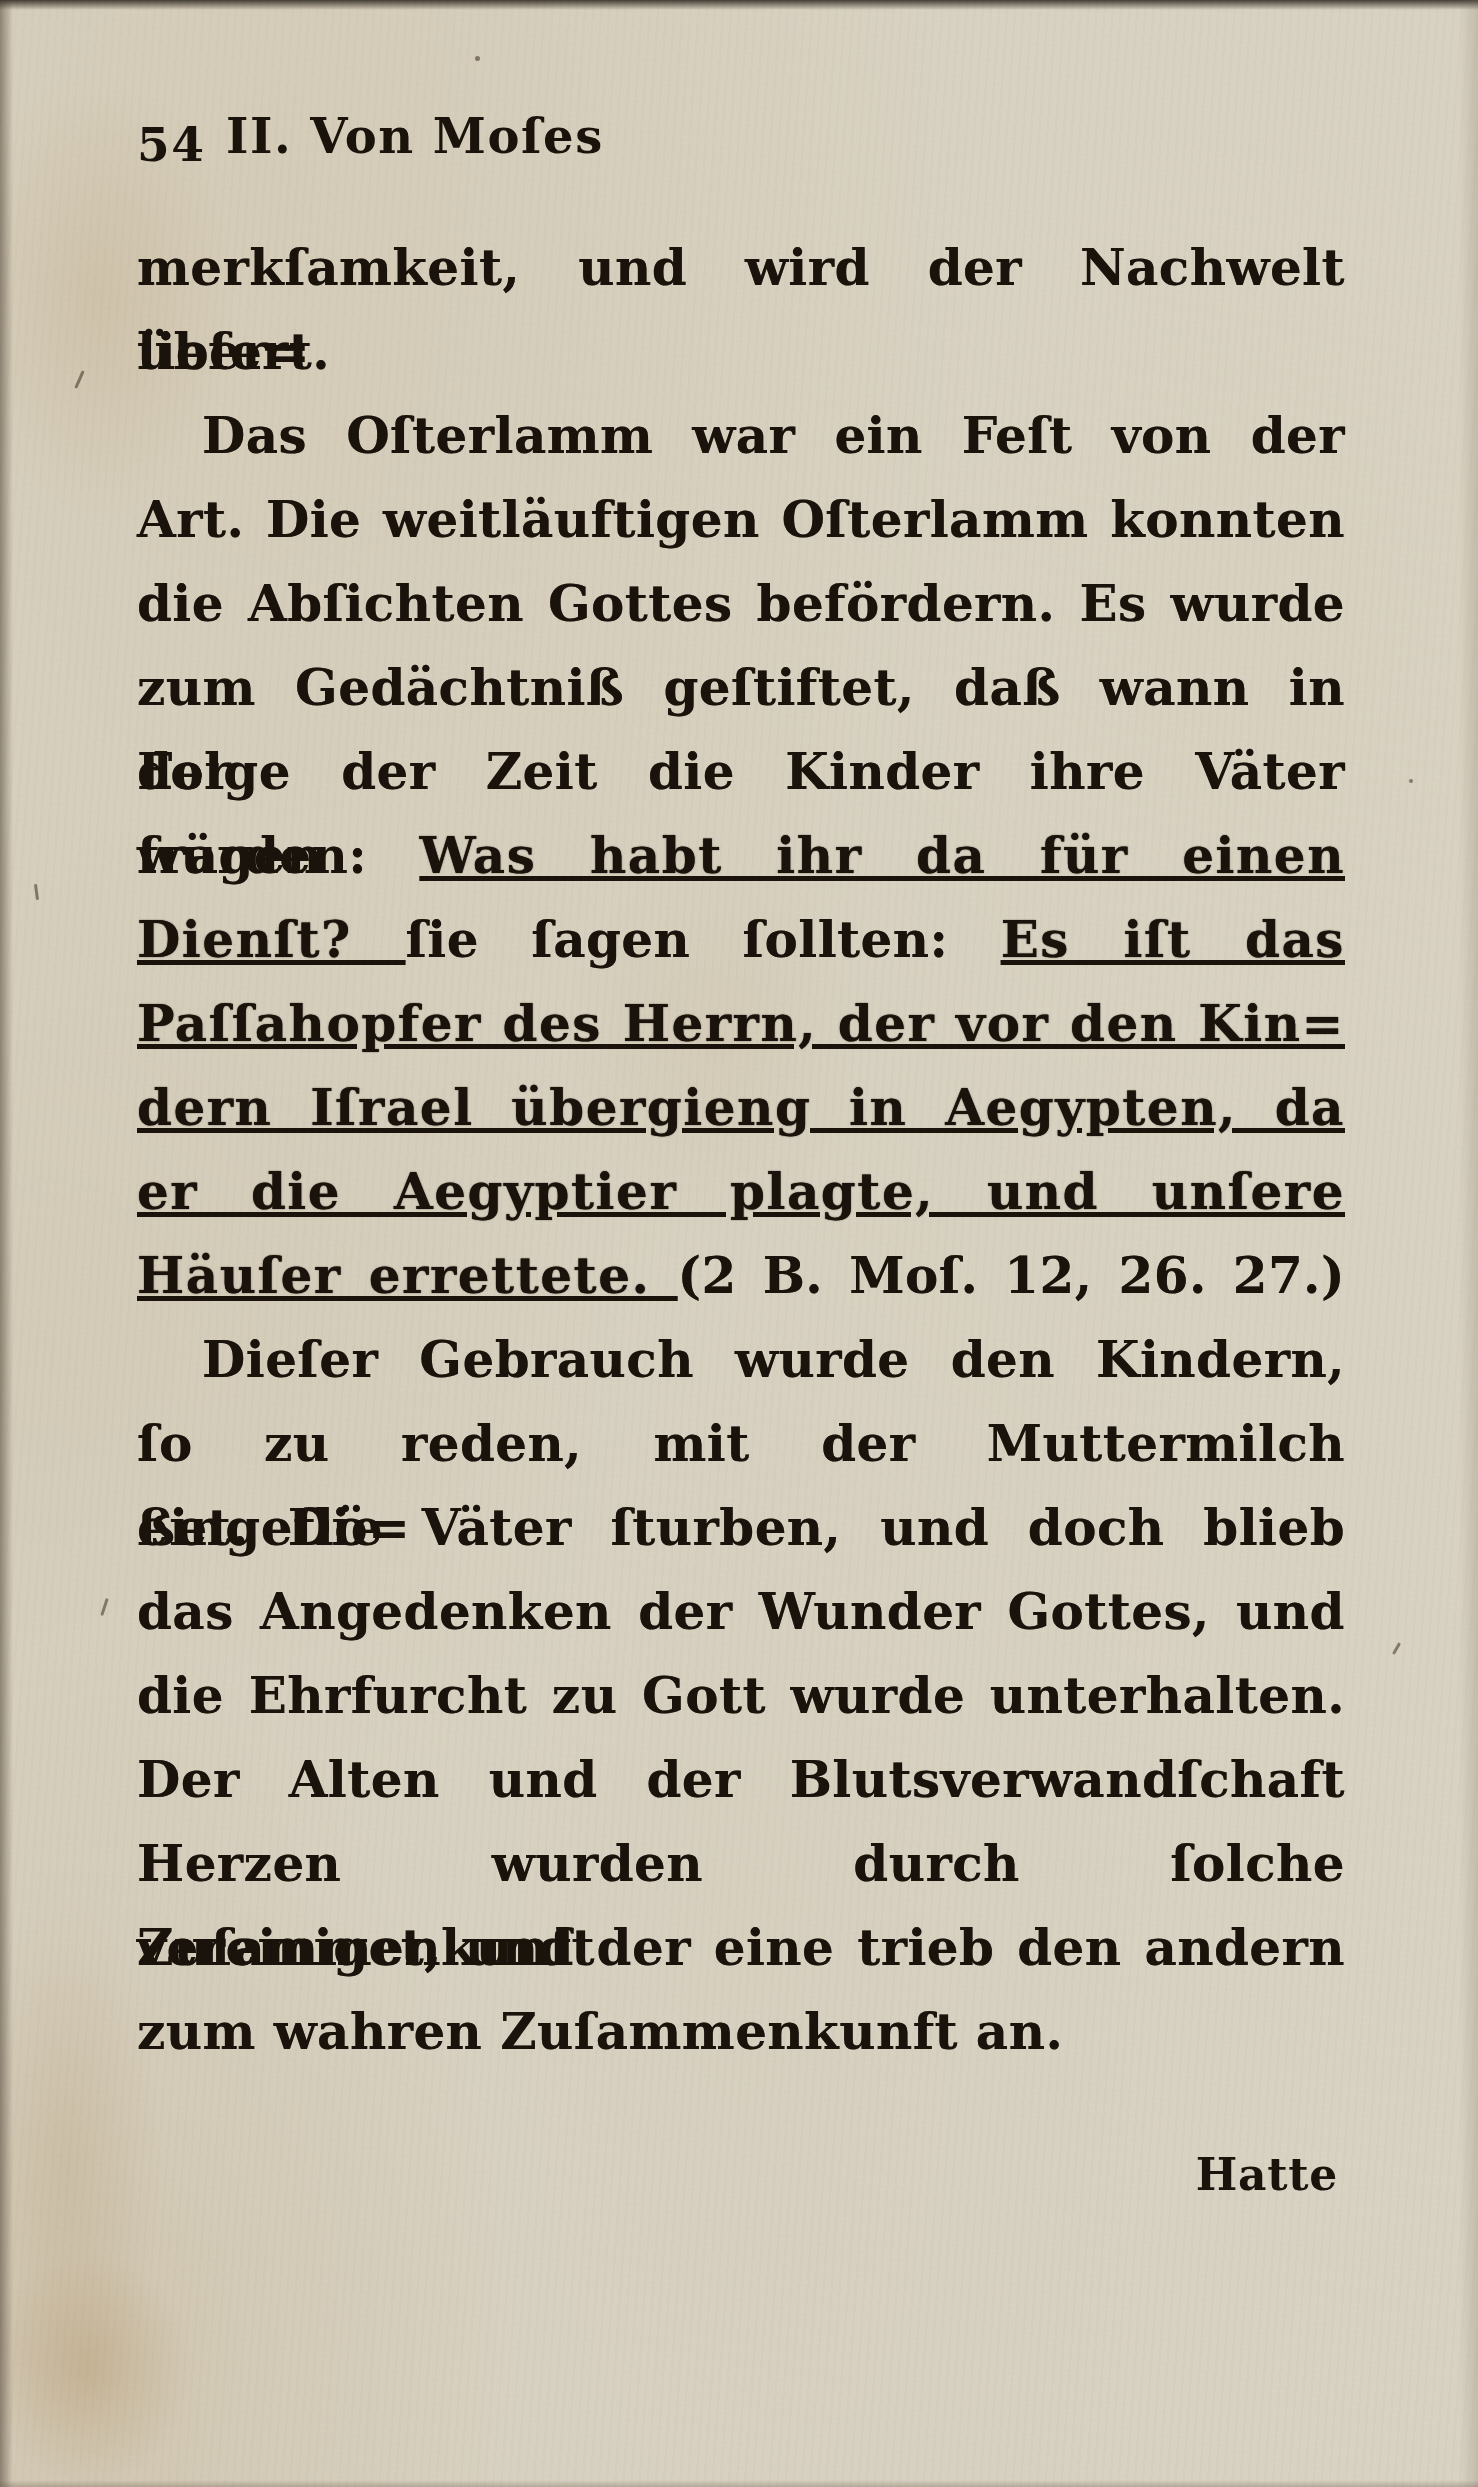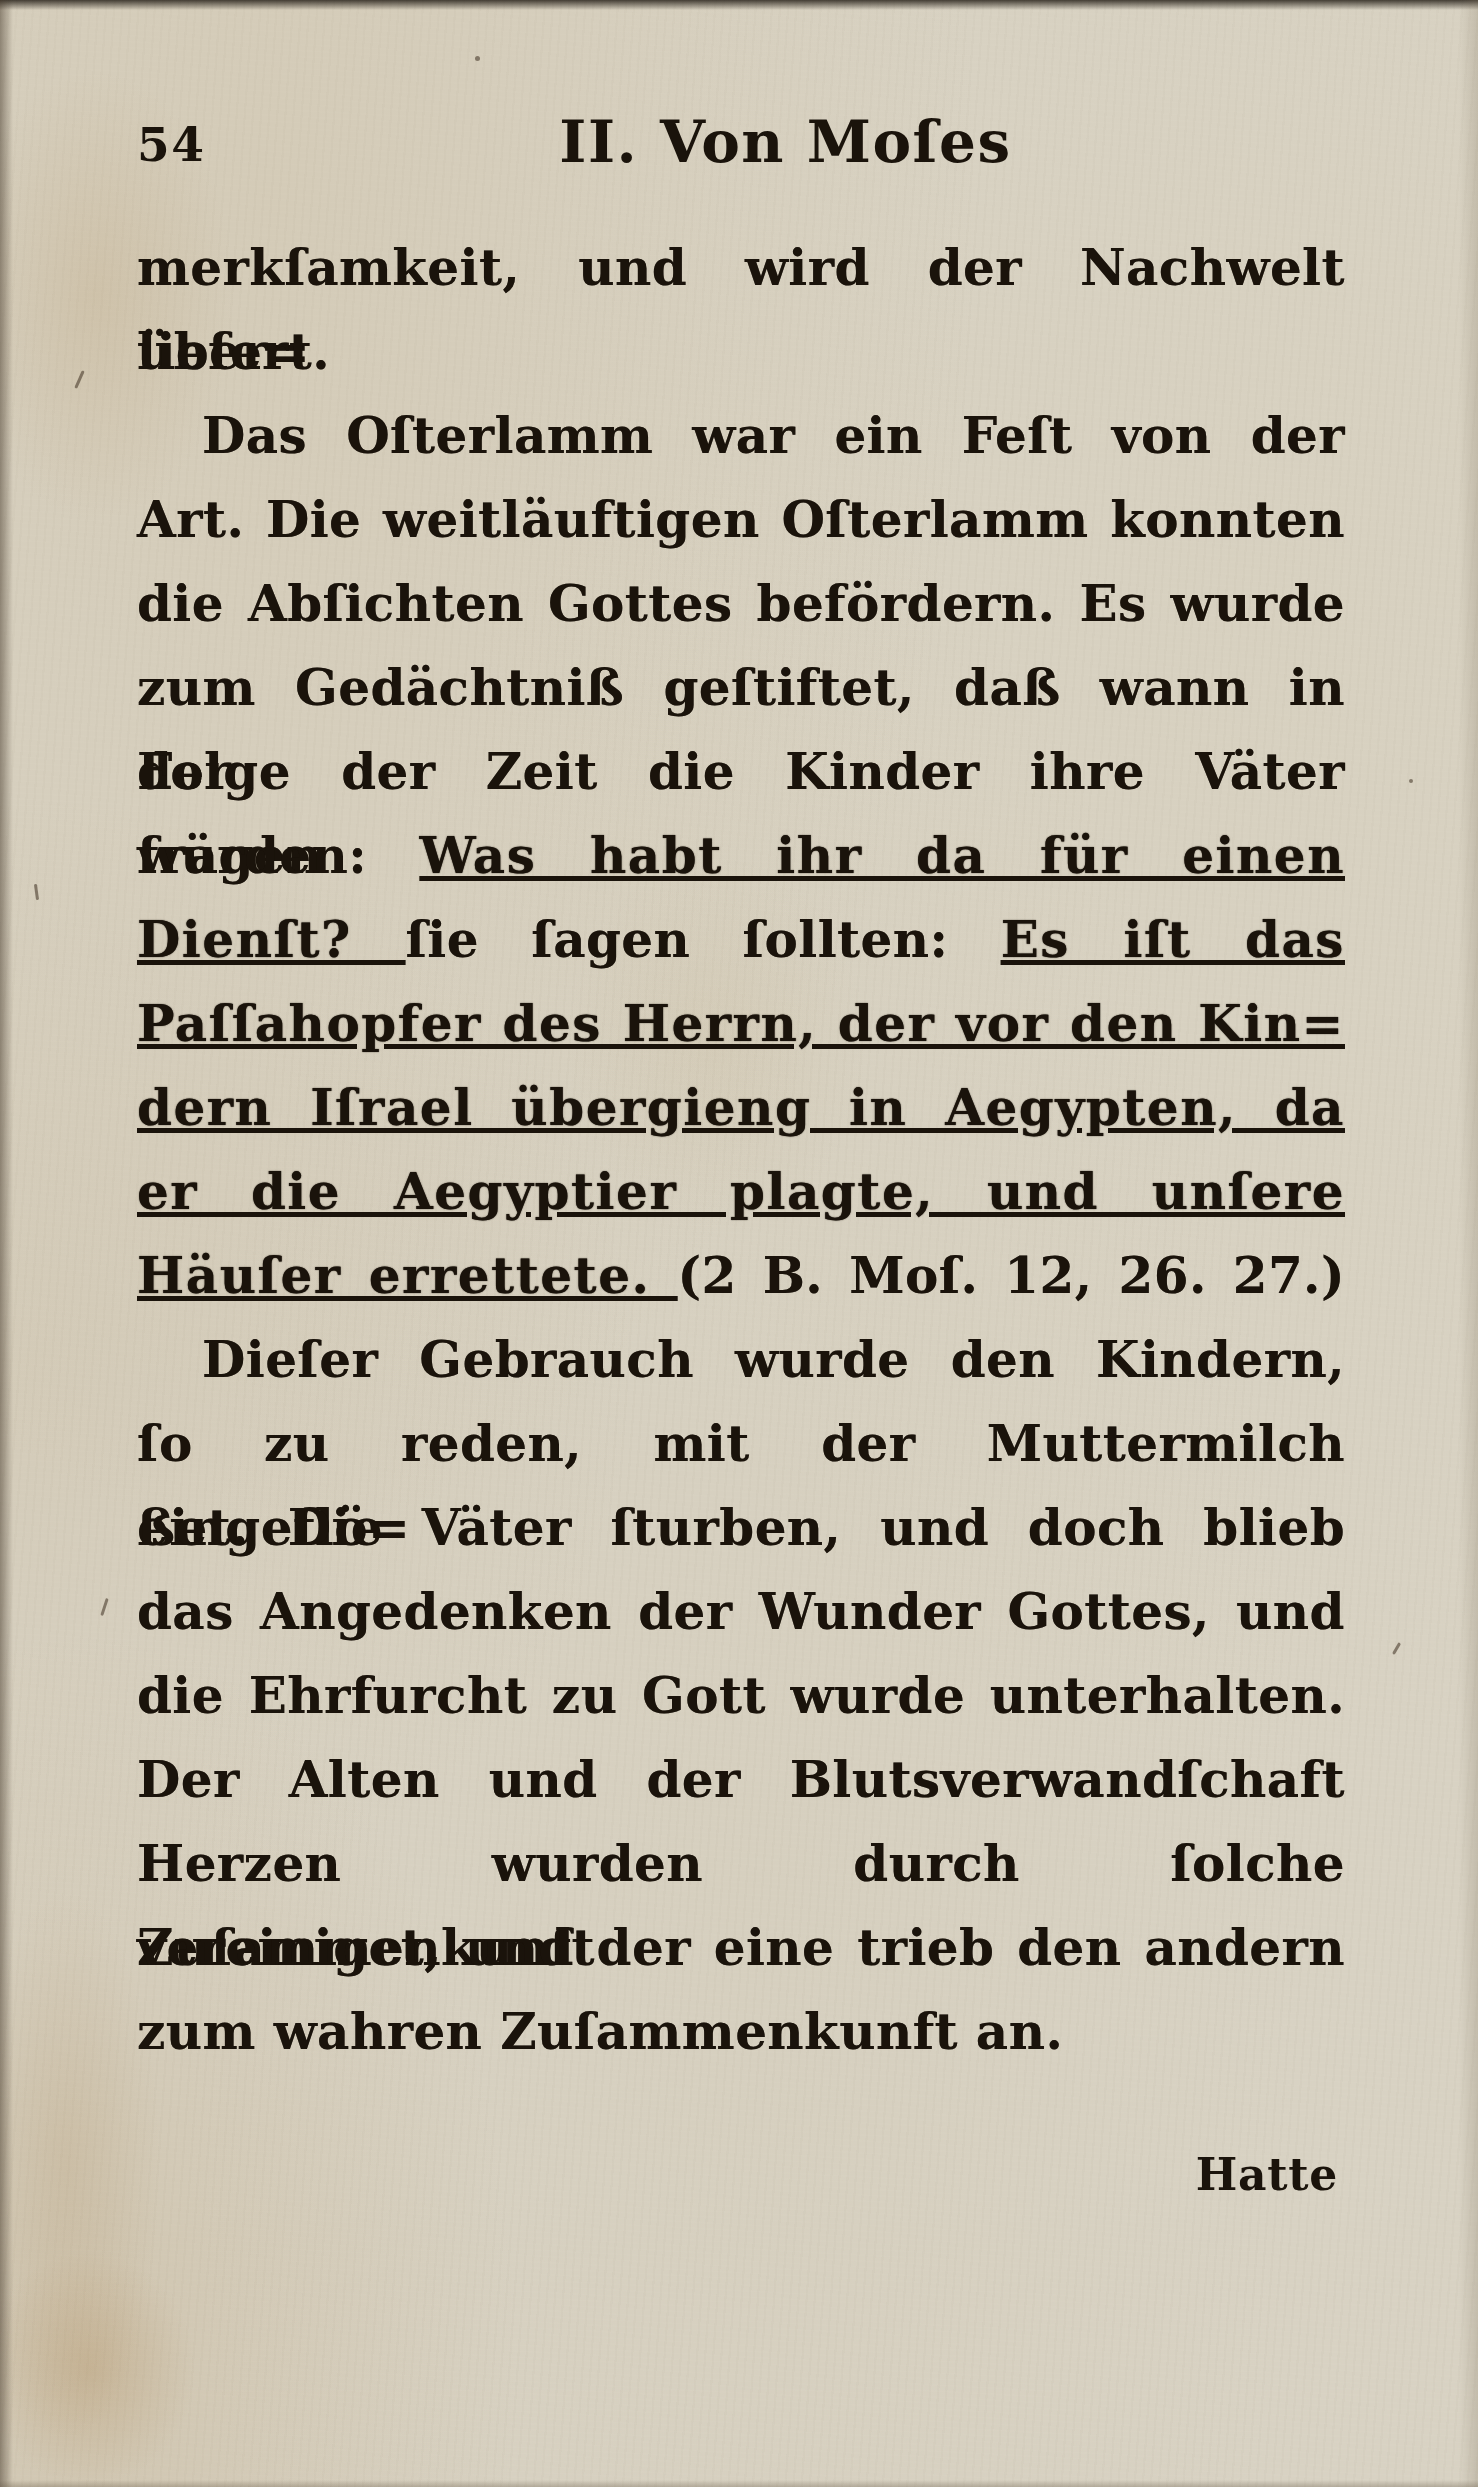--- a/index.html
+++ b/index.html
@@ -43,22 +43,22 @@
   .speck{position:absolute;background:rgba(62,48,32,.55);pointer-events:none;}
   .speck-a{left:475px;top:56px;width:5.2px;height:5.2px;border-radius:50%;}
   .speck-b{left:78px;top:370px;width:3px;height:19px;transform:rotate(24deg);border-radius:1.5px;}
   .speck-c{left:35px;top:884px;width:3px;height:16.3px;transform:rotate(-8deg);border-radius:1.5px;}
   .speck-d{left:103px;top:1598px;width:3px;height:18px;transform:rotate(18deg);border-radius:1.5px;}
   .speck-e{left:1409px;top:779px;width:4.4px;height:4.4px;border-radius:50%;}
   .speck-f{left:1395px;top:1642px;width:3px;height:13.3px;transform:rotate(30deg);border-radius:1.5px;}
 
   .header-row{position:absolute;left:137px;top:108px;width:1208px;height:74px;}
   .page-number{position:absolute;left:0;top:9px;font-size:47px;letter-spacing:1.5px;}
-  .running-header{position:absolute;left:0;right:0;top:0;text-align:center;
-    text-indent:89px;font-size:58px;letter-spacing:1.5px;}
+  .running-header{position:absolute;left:0;right:0;top:0;text-align:left;
+    text-indent:89px;font-size:48px;letter-spacing:1.5px;}
 
   .text-block{position:absolute;left:137px;top:226px;width:1208px;}
   .line{
     font-size:50px;line-height:84px;height:84px;
     text-align:justify;text-align-last:justify;
     letter-spacing:0.4px;
     text-shadow:0 0 0.6px rgba(26,19,11,.55);
   }
   .line.para-end{text-align-last:left;}
   .line.indent{text-indent:65px;}

